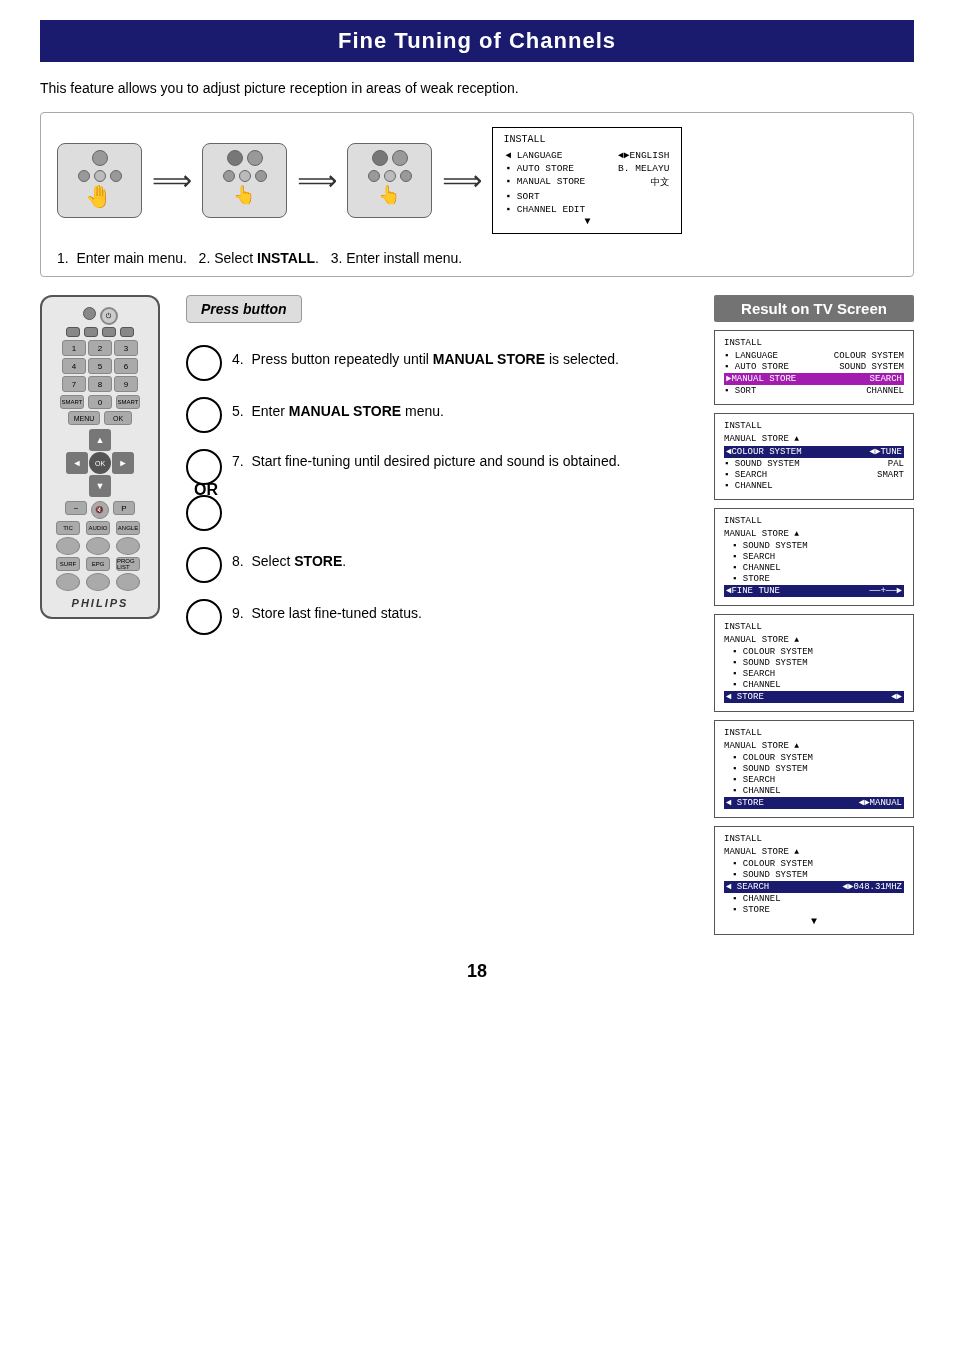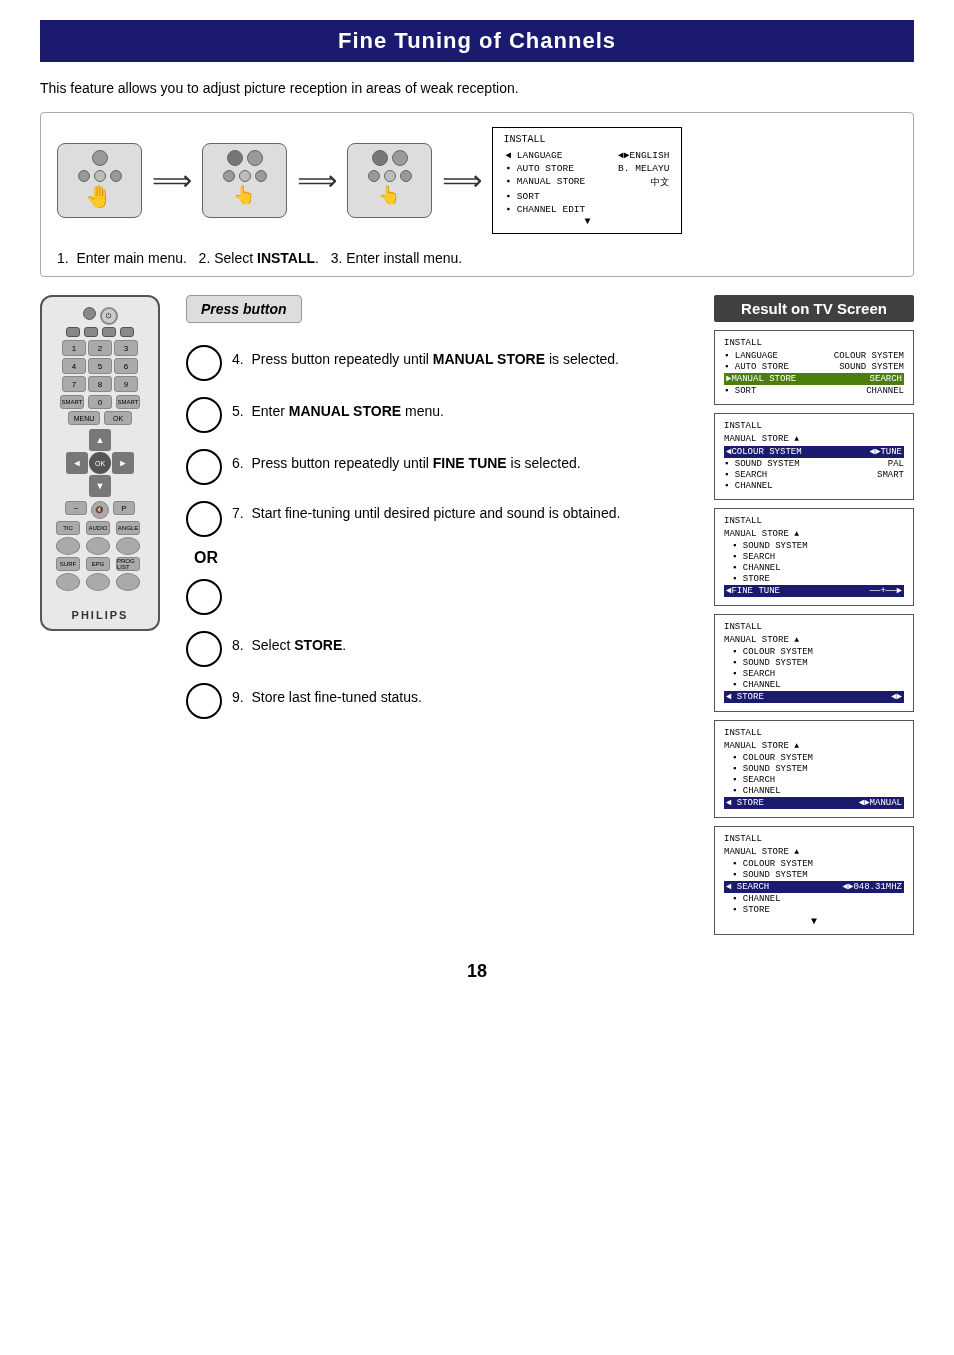--- a/index.html
+++ b/index.html
@@ -126,23 +126,24 @@
       color: #fff;
       display: flex;
       align-items: center;
       justify-content: center;
     }
     .dpad-empty { background: transparent; }
     .remote-brand {
       text-align: center;
       font-size: 11px;
       font-weight: bold;
-      margin-top: 18px;
+      margin-top: 6px;
       color: #333;
       letter-spacing: 2px;
+      font-style: italic;
     }
     .num-grid {
       display: grid;
       grid-template-columns: repeat(3, 24px);
       gap: 2px;
       justify-content: center;
       margin: 3px 0;
     }
     .num-btn {
       width: 24px;
@@ -201,21 +202,21 @@
       font-weight: bold;
       margin: -8px 0 -8px 4px;
     }
 
     
     .result-col {
       width: 200px;
       flex-shrink: 0;
     }
     .result-title {
-      background: #404040;
+      background: #737373;
       color: #fff;
       text-align: center;
       padding: 5px 8px;
       font-size: 15px;
       font-weight: bold;
       margin-bottom: 8px;
       border-radius: 2px;
     }
     .tv-screen {
       border: 1px solid #555;
@@ -455,29 +456,23 @@
       </div>
     </div>
 
     <div class="step-row">
       <div class="step-circle"></div>
       <div class="step-text">
         5.&nbsp; Enter <strong>MANUAL STORE</strong> menu.
       </div>
     </div>
 
+
     <div class="step-row">
-      <div class="step-circle"></div>
-      <div class="step-text">
-        6.&nbsp; Press button repeatedly until <strong>FINE TUNE</strong> is selected.
-      </div>
-    </div>
-
-    <div class="step-row">
-      <div style="display:flex;flex-direction:column;align-items:center;gap:20px;">
+      <div style="display:flex;flex-direction:column;align-items:center;gap:4px;">
         <div class="step-circle"></div>
         <div class="or-label">OR</div>
         <div class="step-circle"></div>
       </div>
       <div class="step-text" style="padding-top:4px;">
         7.&nbsp; Start fine-tuning until desired picture and sound is obtained.
       </div>
     </div>
 
     <div class="step-row">
@@ -502,21 +497,21 @@
     <div class="tv-screen">
       <div class="tv-install">INSTALL</div>
       <div style="display:flex;justify-content:space-between;font-size:9px;margin:1px 0;">
         <span>▪ LANGUAGE</span>
           <span>COLOUR SYSTEM</span>
       </div>
       <div style="display:flex;justify-content:space-between;font-size:9px;margin:1px 0;">
         <span>▪ AUTO STORE</span>
           <span>SOUND SYSTEM</span>
       </div>
-      <div style="display:flex;justify-content:space-between;font-size:9px;margin:1px 0;background:#4d7c0f;color:#fff;padding:1px 2px;">
+      <div style="display:flex;justify-content:space-between;font-size:9px;margin:1px 0;background:#a21caf;color:#fff;padding:1px 2px;">
         <span>►MANUAL STORE</span>
           <span>SEARCH</span>
       </div>
       <div style="display:flex;justify-content:space-between;font-size:9px;margin:1px 0;">
         <span>▪ SORT</span>
           <span>CHANNEL</span>
       </div>
     </div>
 
     <div class="tv-screen">

